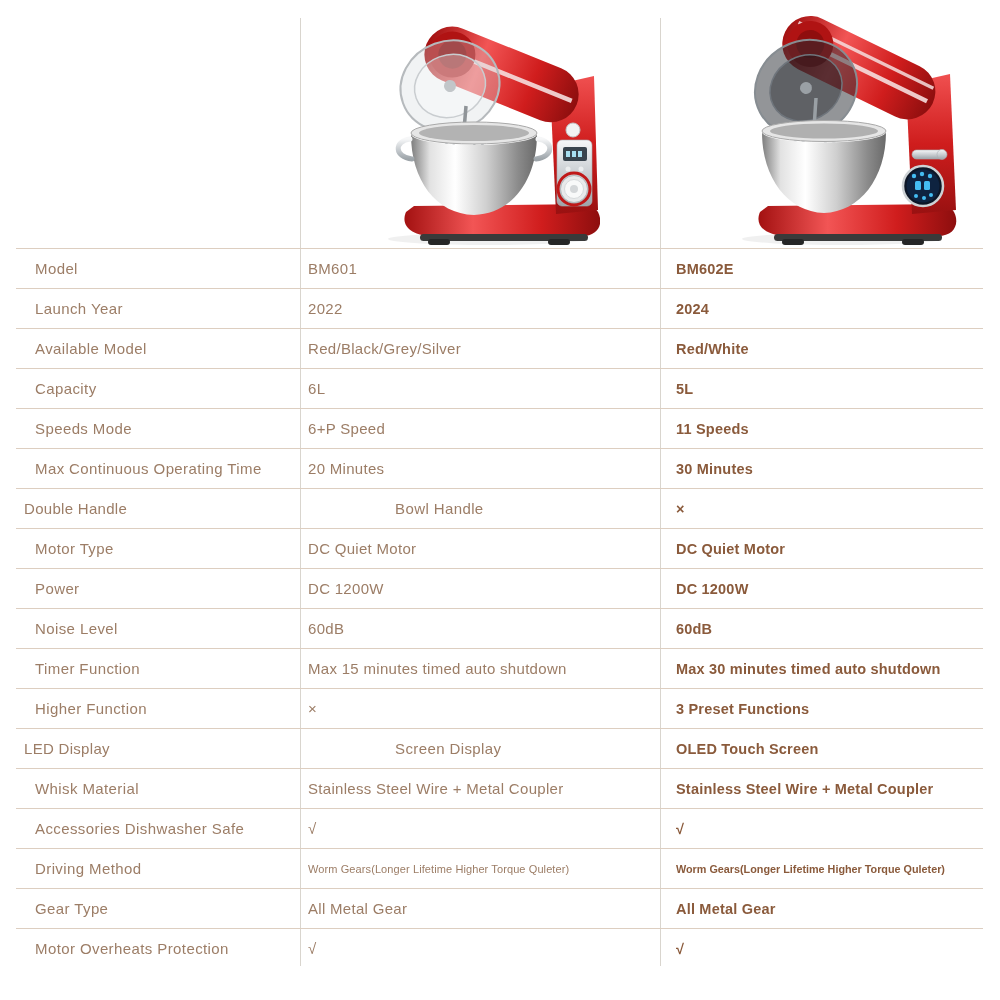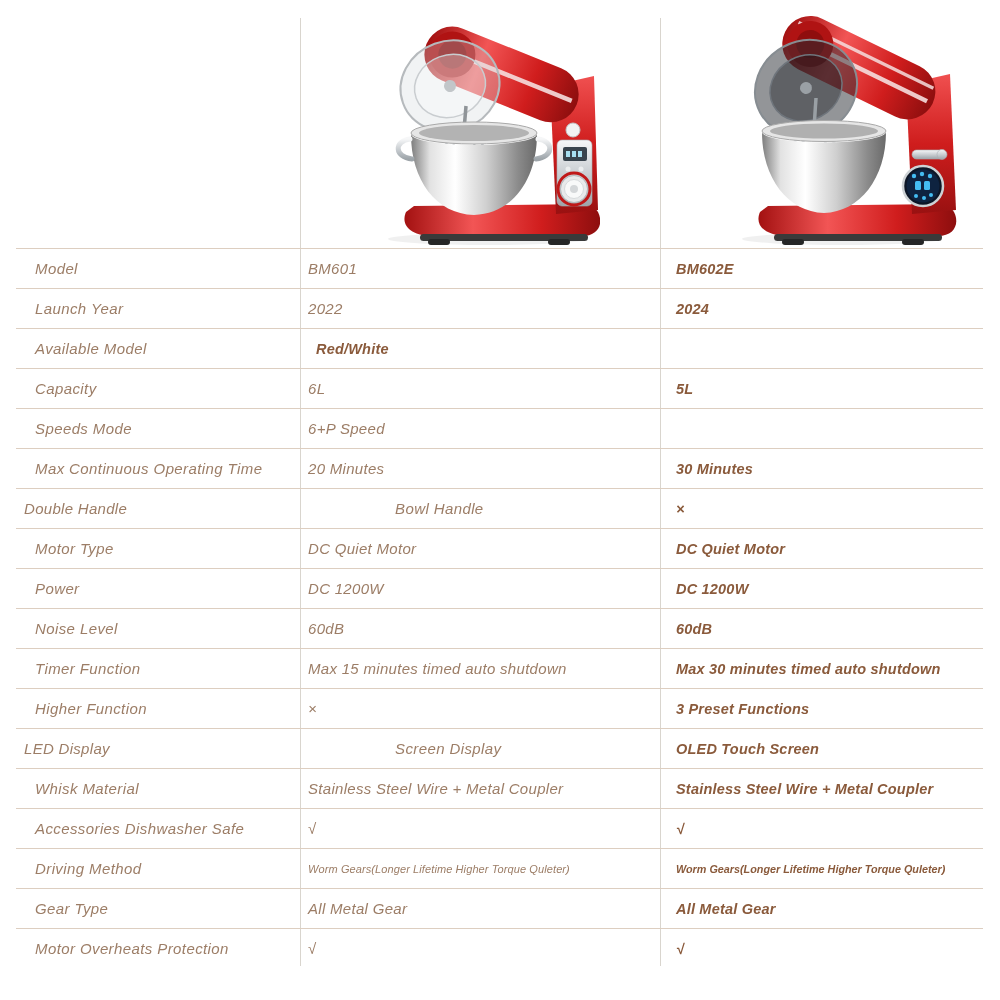--- a/index.html
+++ b/index.html
@@ -8,21 +8,21 @@
     font-family:"Liberation Sans",sans-serif;overflow:hidden;
   }
   .vline{position:absolute;top:18px;width:1px;height:948px;background:#d9d5ce;}
   .vline.v1{left:300px}
   .vline.v2{left:660px}
   .products{position:absolute;left:0;top:10px;width:1000px;height:238px;}
   .mixer{position:absolute;top:0;}
   .mixer.m1{left:360px;}
   .mixer.m2{left:718px;}
   .spec-table{position:absolute;left:16px;top:248px;width:967px;}
-  .row{display:flex;align-items:center;height:40px;box-sizing:border-box;border-top:1px solid #ddcec0;font-style:italic;}
+  .row{display:flex;align-items:center;height:40px;box-sizing:border-box;border-top:1px solid #ddcec0;}
   .cell{box-sizing:border-box;white-space:nowrap;overflow:hidden;}
   .c1{width:284px;padding-left:19px;color:#9c7d66;font-size:15px;letter-spacing:.4px;}
   .c2{width:360px;padding-left:8px;color:#9c7d66;font-size:15px;letter-spacing:.3px;}
   .c3{width:323px;padding-left:16px;color:#8a5a3b;font-size:14.5px;font-weight:bold;letter-spacing:.2px;}
   .row.small .c2{font-size:11px;letter-spacing:.1px;}
   .row.small .c3{font-size:10.8px;letter-spacing:0;}
 </style>
 </head>
 <body>
 
@@ -187,30 +187,32 @@
         <div class="cell c2">BM601</div>
         <div class="cell c3">BM602E</div>
       </div>
       <div class="row">
         <div class="cell c1">Launch Year</div>
         <div class="cell c2">2022</div>
         <div class="cell c3">2024</div>
       </div>
       <div class="row">
         <div class="cell c1">Available Model</div>
+        <div class="cell c2">Red/Black/Grey/Silver</div>
         <div class="cell c3">Red/White</div>
       </div>
       <div class="row">
         <div class="cell c1">Capacity</div>
         <div class="cell c2">6L</div>
         <div class="cell c3">5L</div>
       </div>
       <div class="row">
         <div class="cell c1">Speeds Mode</div>
         <div class="cell c2">6+P Speed</div>
+        <div class="cell c3">11 Speeds</div>
       </div>
       <div class="row">
         <div class="cell c1">Max Continuous Operating Time</div>
         <div class="cell c2">20 Minutes</div>
         <div class="cell c3">30 Minutes</div>
       </div>
       <div class="row">
         <div class="cell c2">Double Handle</div>
         <div class="cell c1">Bowl Handle</div>
         <div class="cell c3">×</div>

